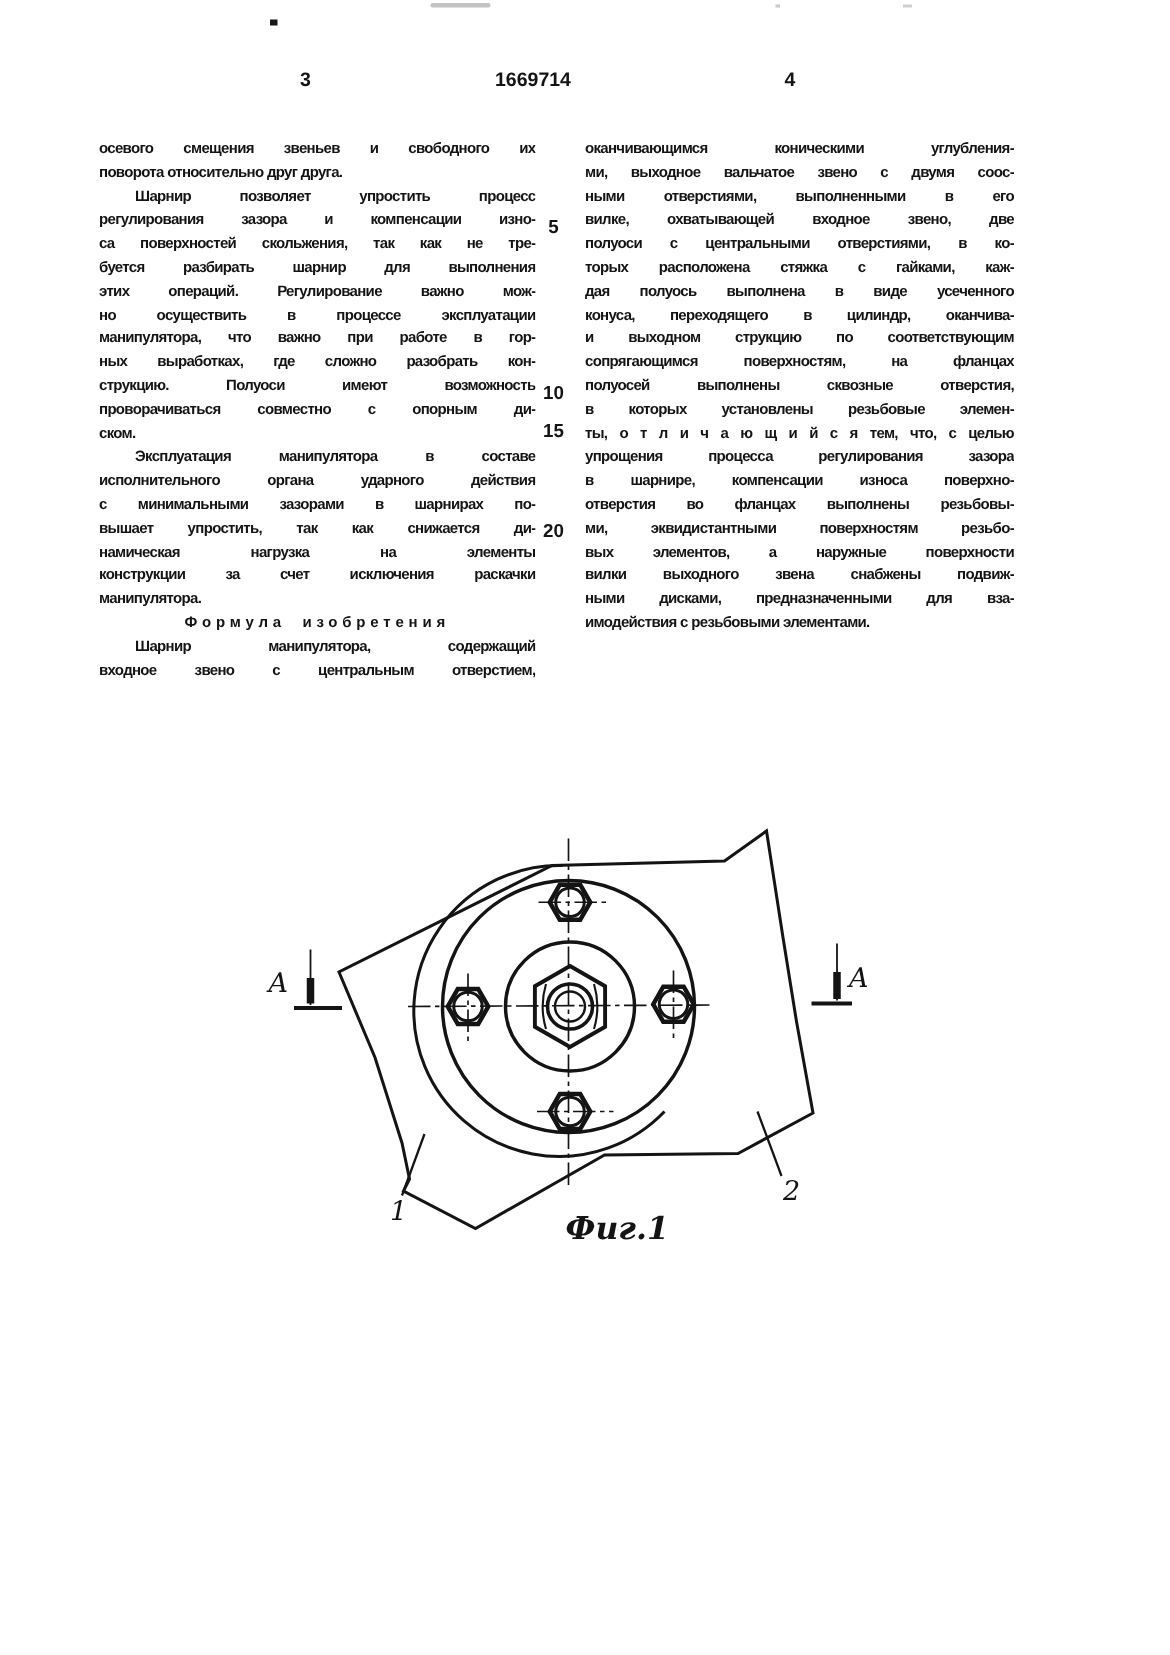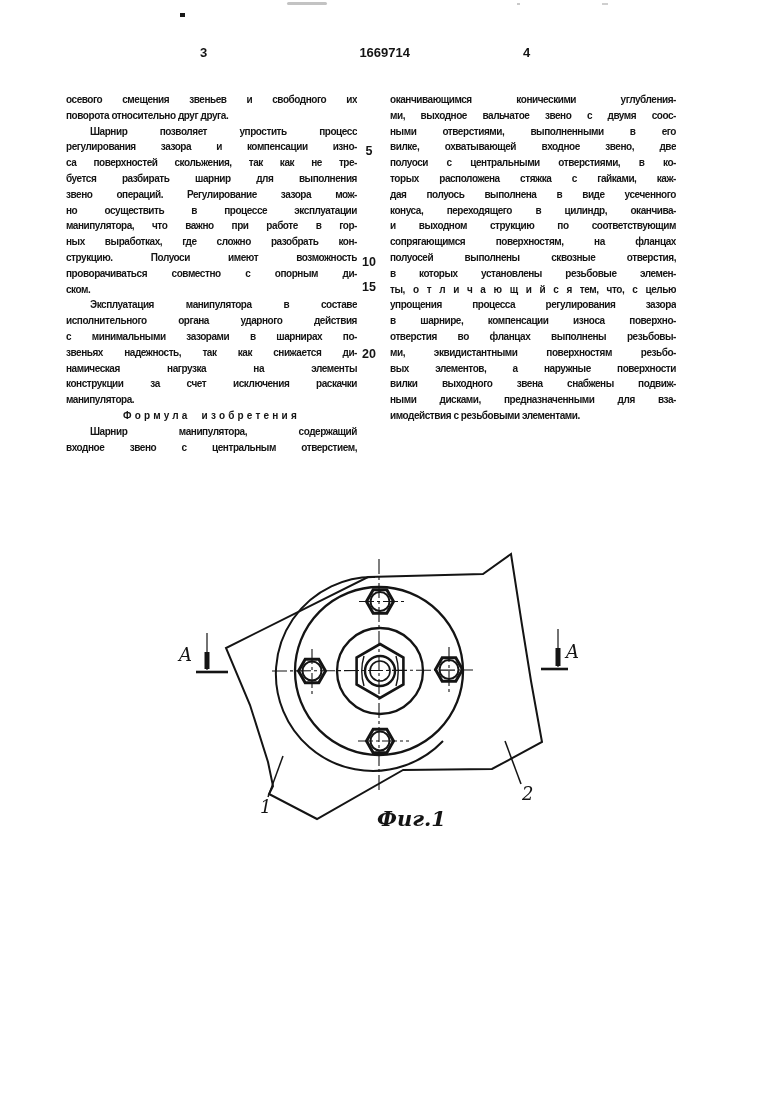--- a/index.html
+++ b/index.html
@@ -8,21 +8,21 @@
     width:780px;height:1103px;
     background:#ffffff;
     color:#141414;
     font-family:"Liberation Sans",sans-serif;
     font-weight:bold;
     overflow:hidden;
   }
   
   .hdr-num{position:absolute;top:45px;font-size:13px;letter-spacing:0;}
   .hdr-left{left:200px;}
-  .hdr-center{left:330px;width:80px;text-align:right;}
+  .hdr-center{left:330px;width:80px;text-align:left;}
   .hdr-right{left:523px;}
   
   .col{
     position:absolute;top:92px;
     font-size:10px;line-height:15.8px;letter-spacing:-0.45px;
   }
   .col-left{left:66px;width:291px;}
   .col-right{left:390px;width:286px;}
   .line{
     text-align:justify;text-align-last:justify;
@@ -70,31 +70,31 @@
   <div class="hdr-num hdr-center">1669714</div>
   <div class="hdr-num hdr-right">4</div>
 
   <div class="col col-left" id="col-left">
       <div class="line">осевого смещения звеньев и свободного их</div>
       <div class="line pend">поворота относительно друг друга.</div>
       <div class="line indent">Шарнир позволяет упростить процесс</div>
       <div class="line">регулирования зазора и компенсации изно-</div>
       <div class="line">са поверхностей скольжения, так как не тре-</div>
       <div class="line">буется разбирать шарнир для выполнения</div>
-      <div class="line">звено операций. Регулирование зазора мож-</div>
+      <div class="line">этих операций. Регулирование важно мож-</div>
       <div class="line">но осуществить в процессе эксплуатации</div>
       <div class="line">манипулятора, что важно при работе в гор-</div>
       <div class="line">ных выработках, где сложно разобрать кон-</div>
       <div class="line">струкцию. Полуоси имеют возможность</div>
       <div class="line">проворачиваться совместно с опорным ди-</div>
       <div class="line pend">ском.</div>
       <div class="line indent">Эксплуатация манипулятора в составе</div>
       <div class="line">исполнительного органа ударного действия</div>
       <div class="line">с минимальными зазорами в шарнирах по-</div>
-      <div class="line">звеньях надежность, так как снижается ди-</div>
+      <div class="line">вышает упростить, так как снижается ди-</div>
       <div class="line">намическая нагрузка на элементы</div>
       <div class="line">конструкции за счет исключения раскачки</div>
       <div class="line pend">манипулятора.</div>
       <div class="line heading">Формула изобретения</div>
       <div class="line indent">Шарнир манипулятора, содержащий</div>
       <div class="line">входное звено с центральным отверстием,</div>
     </div>
   <div class="col col-right" id="col-right">
       <div class="line">оканчивающимся коническими углубления-</div>
       <div class="line">ми, выходное вальчатое звено с двумя соос-</div>

